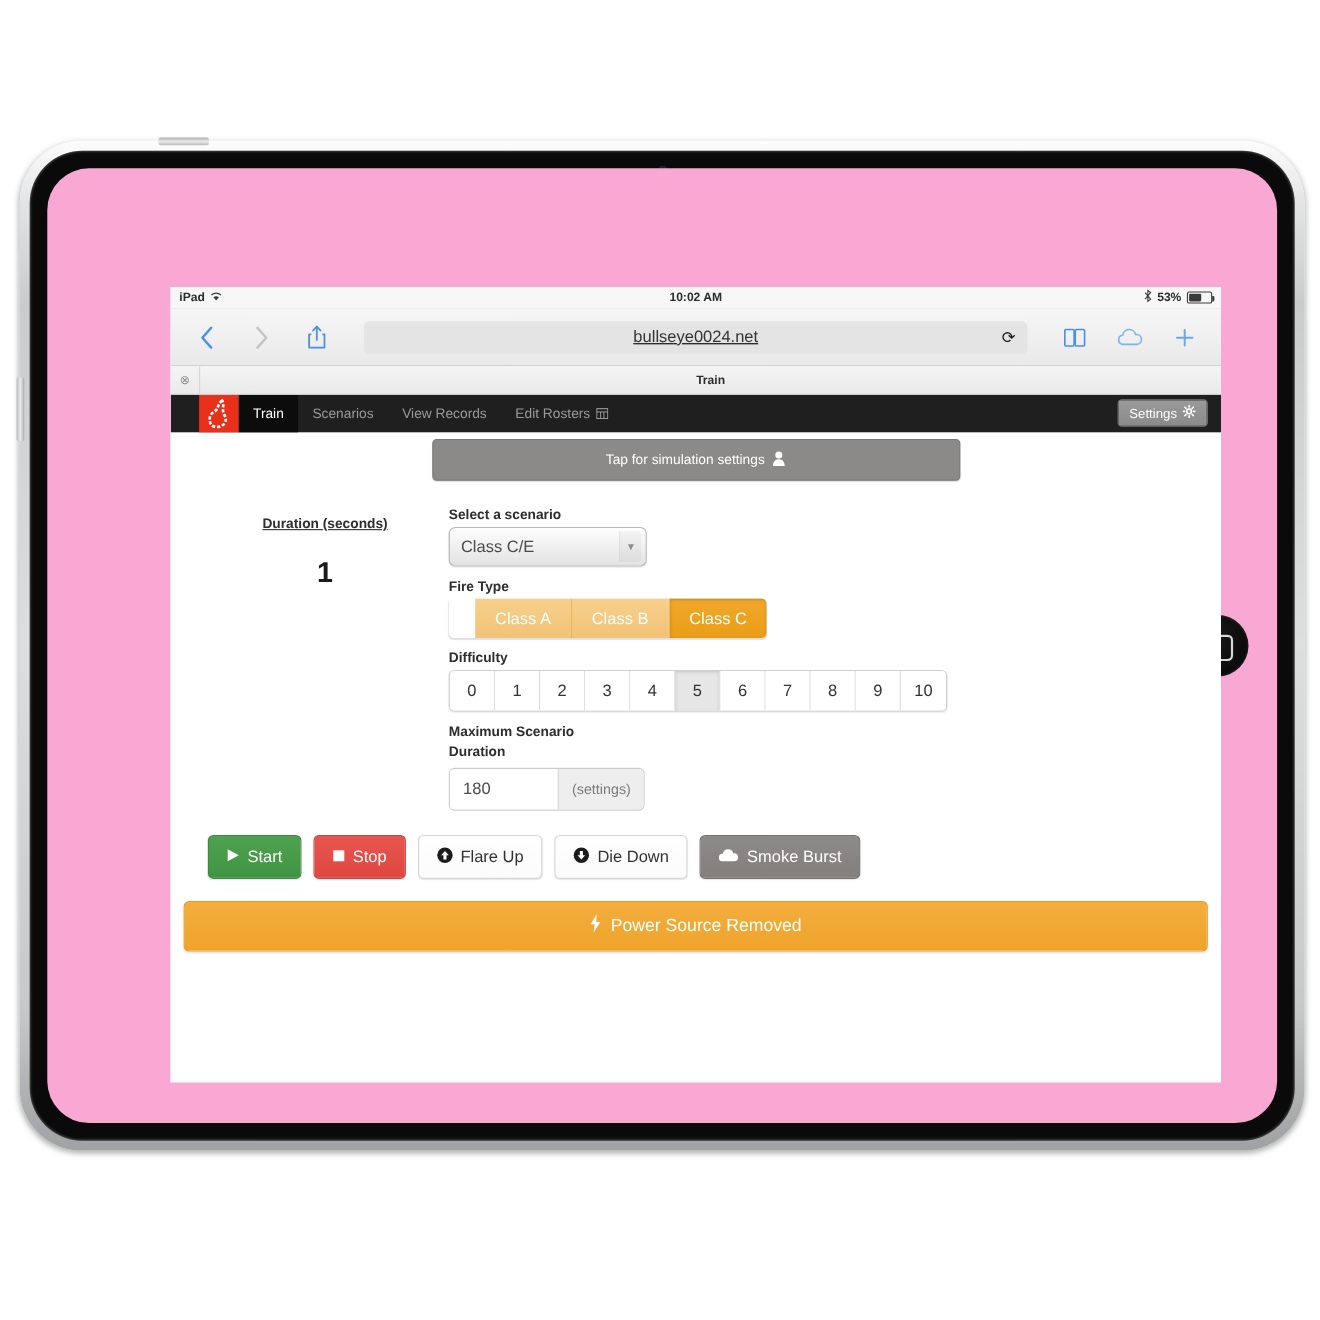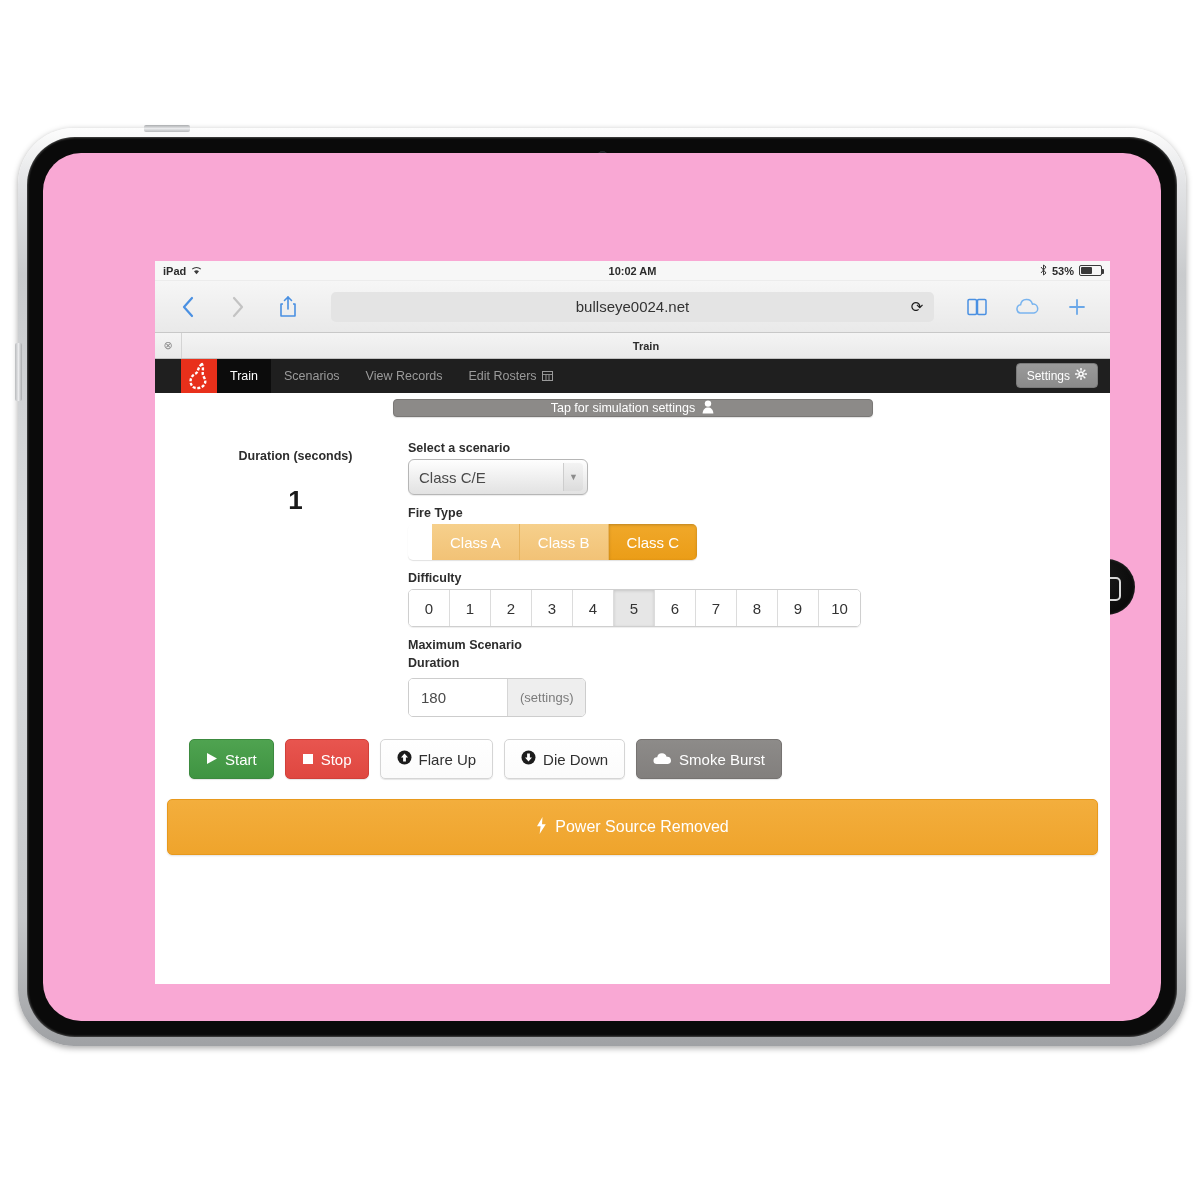--- a/index.html
+++ b/index.html
@@ -86,21 +86,21 @@
     content:""; position:absolute; right:-3px; top:3px; width:2px; height:5px;
     background:#3a3a3a; border-radius:0 1px 1px 0;
   }
   .battery > i { position: absolute; left: 1px; top: 1px; bottom: 1px; width: 52%;
     background: #3a3a3a; display: block; border-radius: 1px; }
 
   
   #safari-bar {
     height: 52px; background: linear-gradient(180deg,#f6f6f6,#e9e9e9);
     display: flex; align-items: center; gap: 12px;
-    padding: 0 14px; border-bottom: 1px solid #c8c8c8;
+    padding: 0 14px; border-bottom: 1px solid #c8c8c8; text-decoration: underline;
   }
   .nav-icon { width: 38px; text-align: center; cursor: default; }
   .nav-icon svg { display: block; margin: 0 auto; }
   #url-field {
     flex: 1; height: 30px; margin: 0 12px;
     background: #e4e4e4; border-radius: 5px;
     display: flex; align-items: center; justify-content: center;
     position: relative;
   }
   #url-text { font-size: 15px; color: #333; }
@@ -150,31 +150,31 @@
     height: 25px; padding: 0 10px;
     background: linear-gradient(180deg,#9a9a9a,#8a8a8a);
     border: 1px solid #7a7a7a; border-radius: 4px;
     display: flex; align-items: center; gap: 5px;
     font-size: 12px; color: #ffffff;
   }
 
   
   #sim-settings {
     width: 480px; margin: 6px auto 0;
-    height: 18px; background: #8c8a88; border: 1px solid #7a7876;
+    height: 38px; background: #8c8a88; border: 1px solid #7a7876;
     border-radius: 4px;
     display: flex; align-items: center; justify-content: center; gap: 7px;
     color: #fff; font-size: 12.5px;
     box-shadow: 0 1px 1px rgba(0,0,0,.12);
   }
 
   
   #form-area { display: flex; padding: 24px 0 0 48px; }
   #duration-col { width: 185px; text-align: center; padding-top: 8px; }
-  #duration-label { font-size: 12.5px; font-weight: bold; color: #2d2d2d; }
+  #duration-label { font-size: 12.5px; font-weight: bold; color: #2d2d2d; text-decoration: underline; }
   #duration-value { font-size: 26px; font-weight: bold; color: #1a1a1a; margin-top: 22px; }
 
   #controls-col { flex: 1; padding-left: 20px; }
   .field-label { font-size: 12.5px; font-weight: bold; color: #2d2d2d; margin-bottom: 4px; }
 
   
   #scenario-select {
     width: 180px; height: 36px;
     background: linear-gradient(180deg,#fefefe,#e2e2e2);
     border: 1px solid #b6b6b6; border-radius: 6px;
@@ -240,21 +240,21 @@
     font-size: 15px; border: 1px solid transparent;
     box-shadow: 0 1px 1px rgba(0,0,0,.1);
   }
   .btn-green { background: linear-gradient(180deg,#4fa350,#3f9442); border-color: #3c8a3f; color: #fff; }
   .btn-red   { background: linear-gradient(180deg,#e8554f,#df4740); border-color: #d1403a; color: #fff; }
   .btn-white { background: linear-gradient(180deg,#ffffff,#fbfbfb); border-color: #d5d5d5; color: #303030; }
   .btn-gray  { background: linear-gradient(180deg,#8d8b89,#827f7d); border-color: #767371; color: #fff; }
 
   
   #power-banner {
-    margin: 20px 12px 0; height: 56px;
+    margin: 20px 12px 0; height: 46px;
     background: linear-gradient(180deg,#f3ae3d,#efa42c);
     border: 1px solid #e8991d; border-radius: 5px;
     display: flex; align-items: center; justify-content: center; gap: 8px;
     color: #ffffff; font-size: 16px;
     box-shadow: 0 1px 2px rgba(0,0,0,.12);
   }
 </style>
 </head>
 <body>
 

